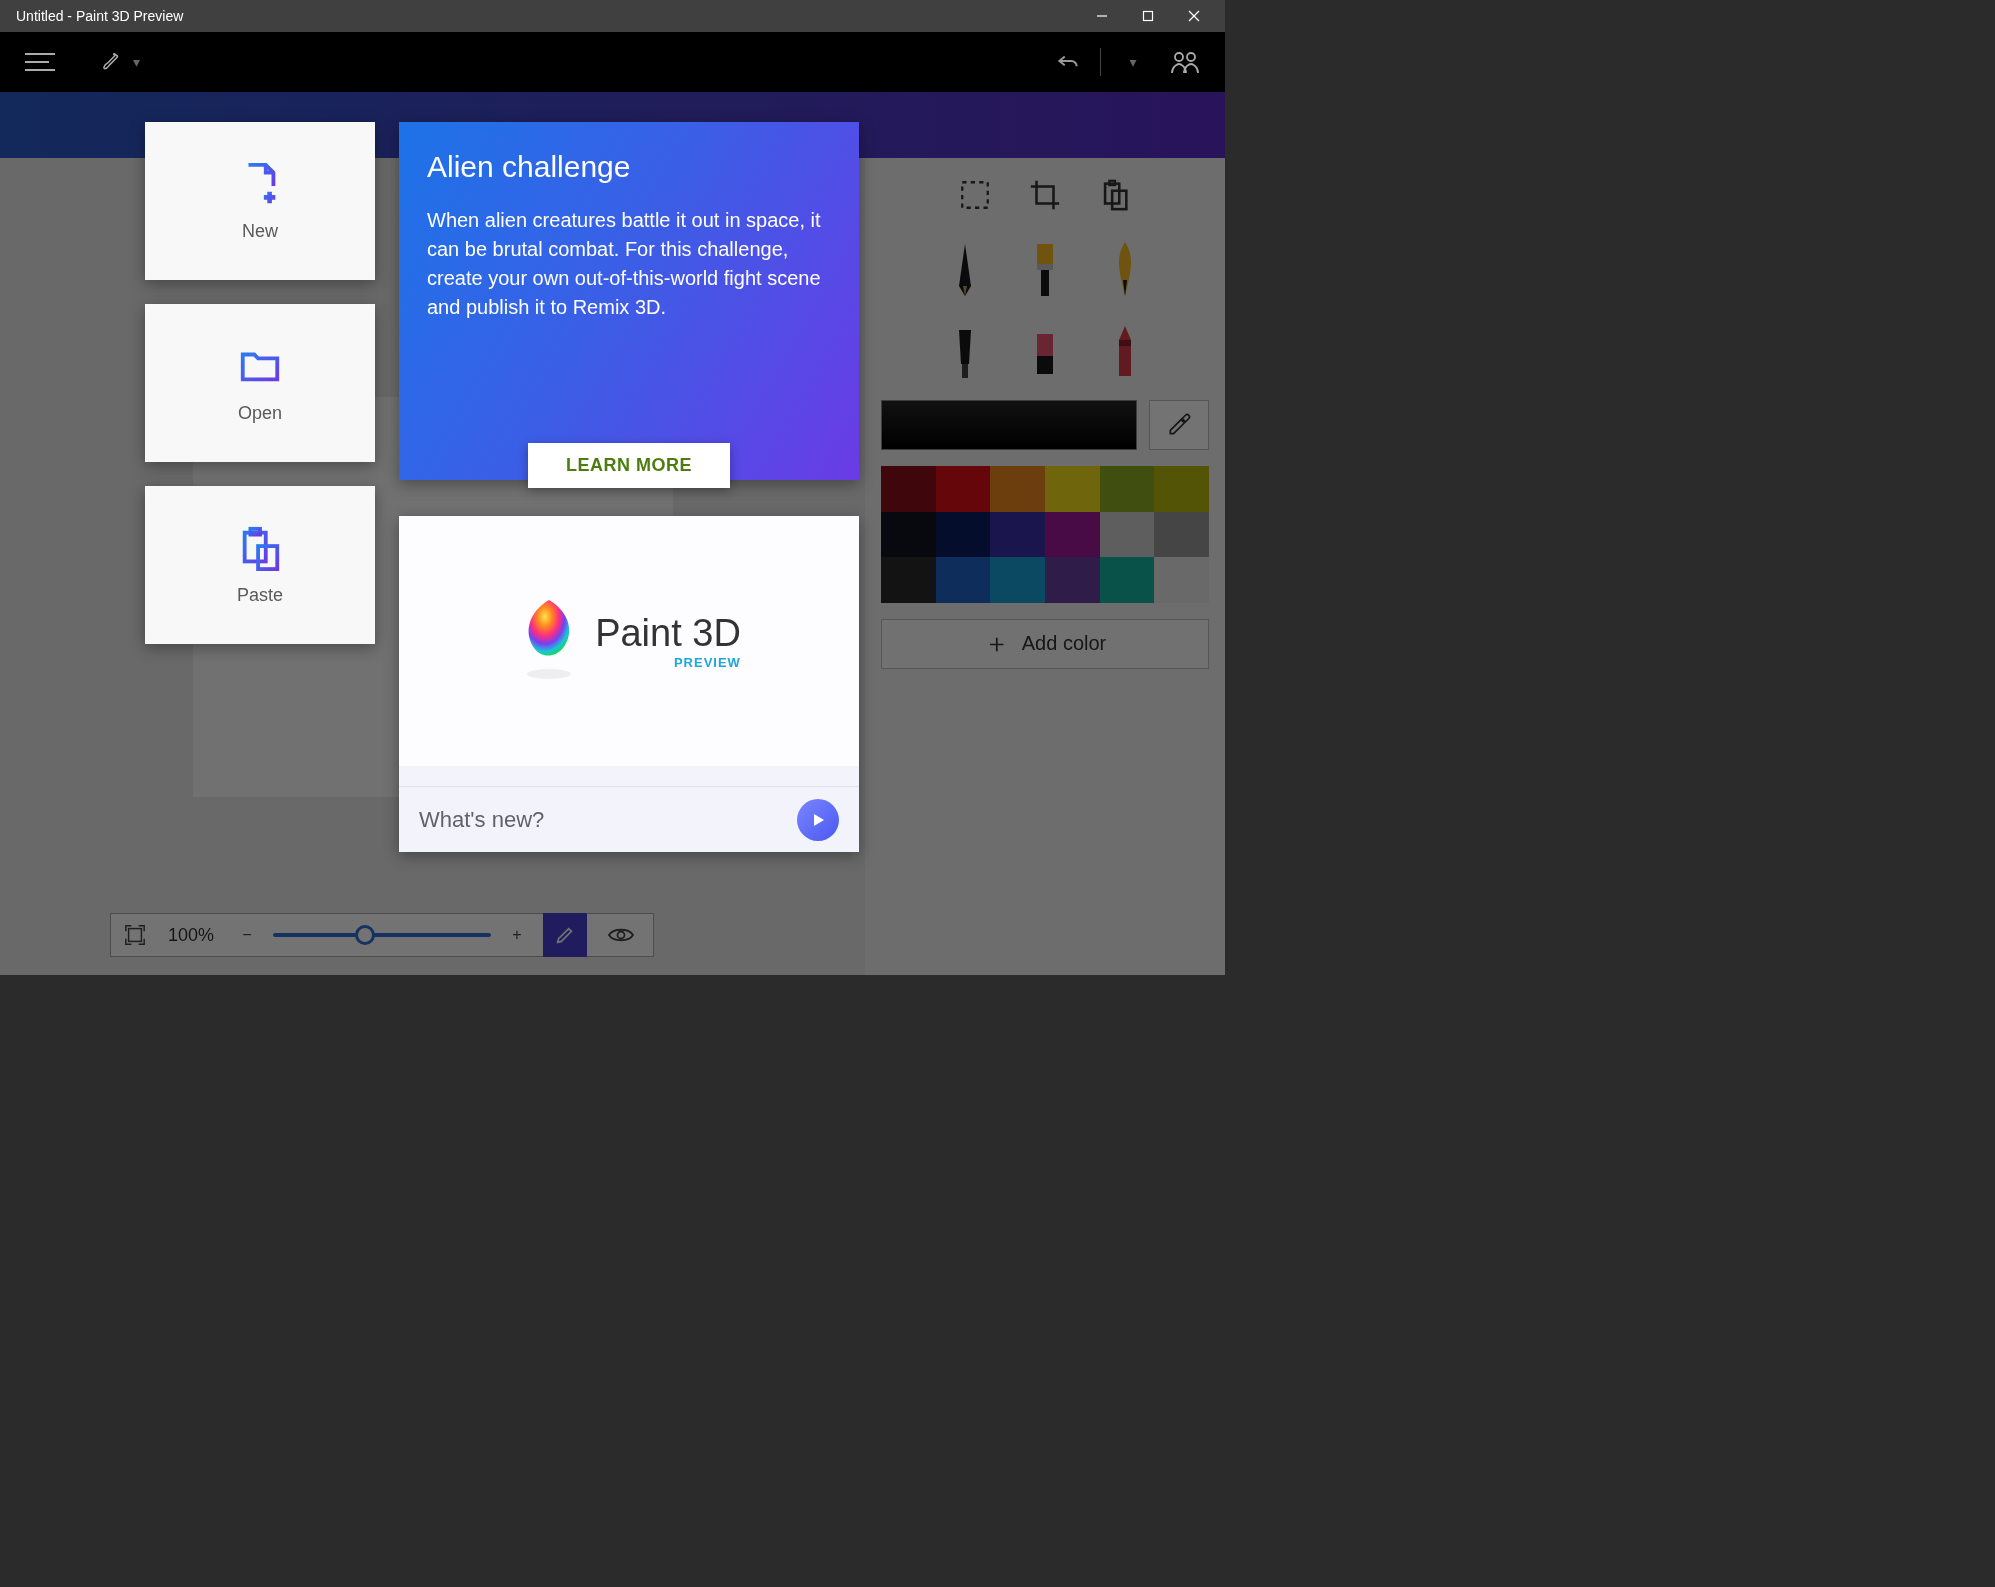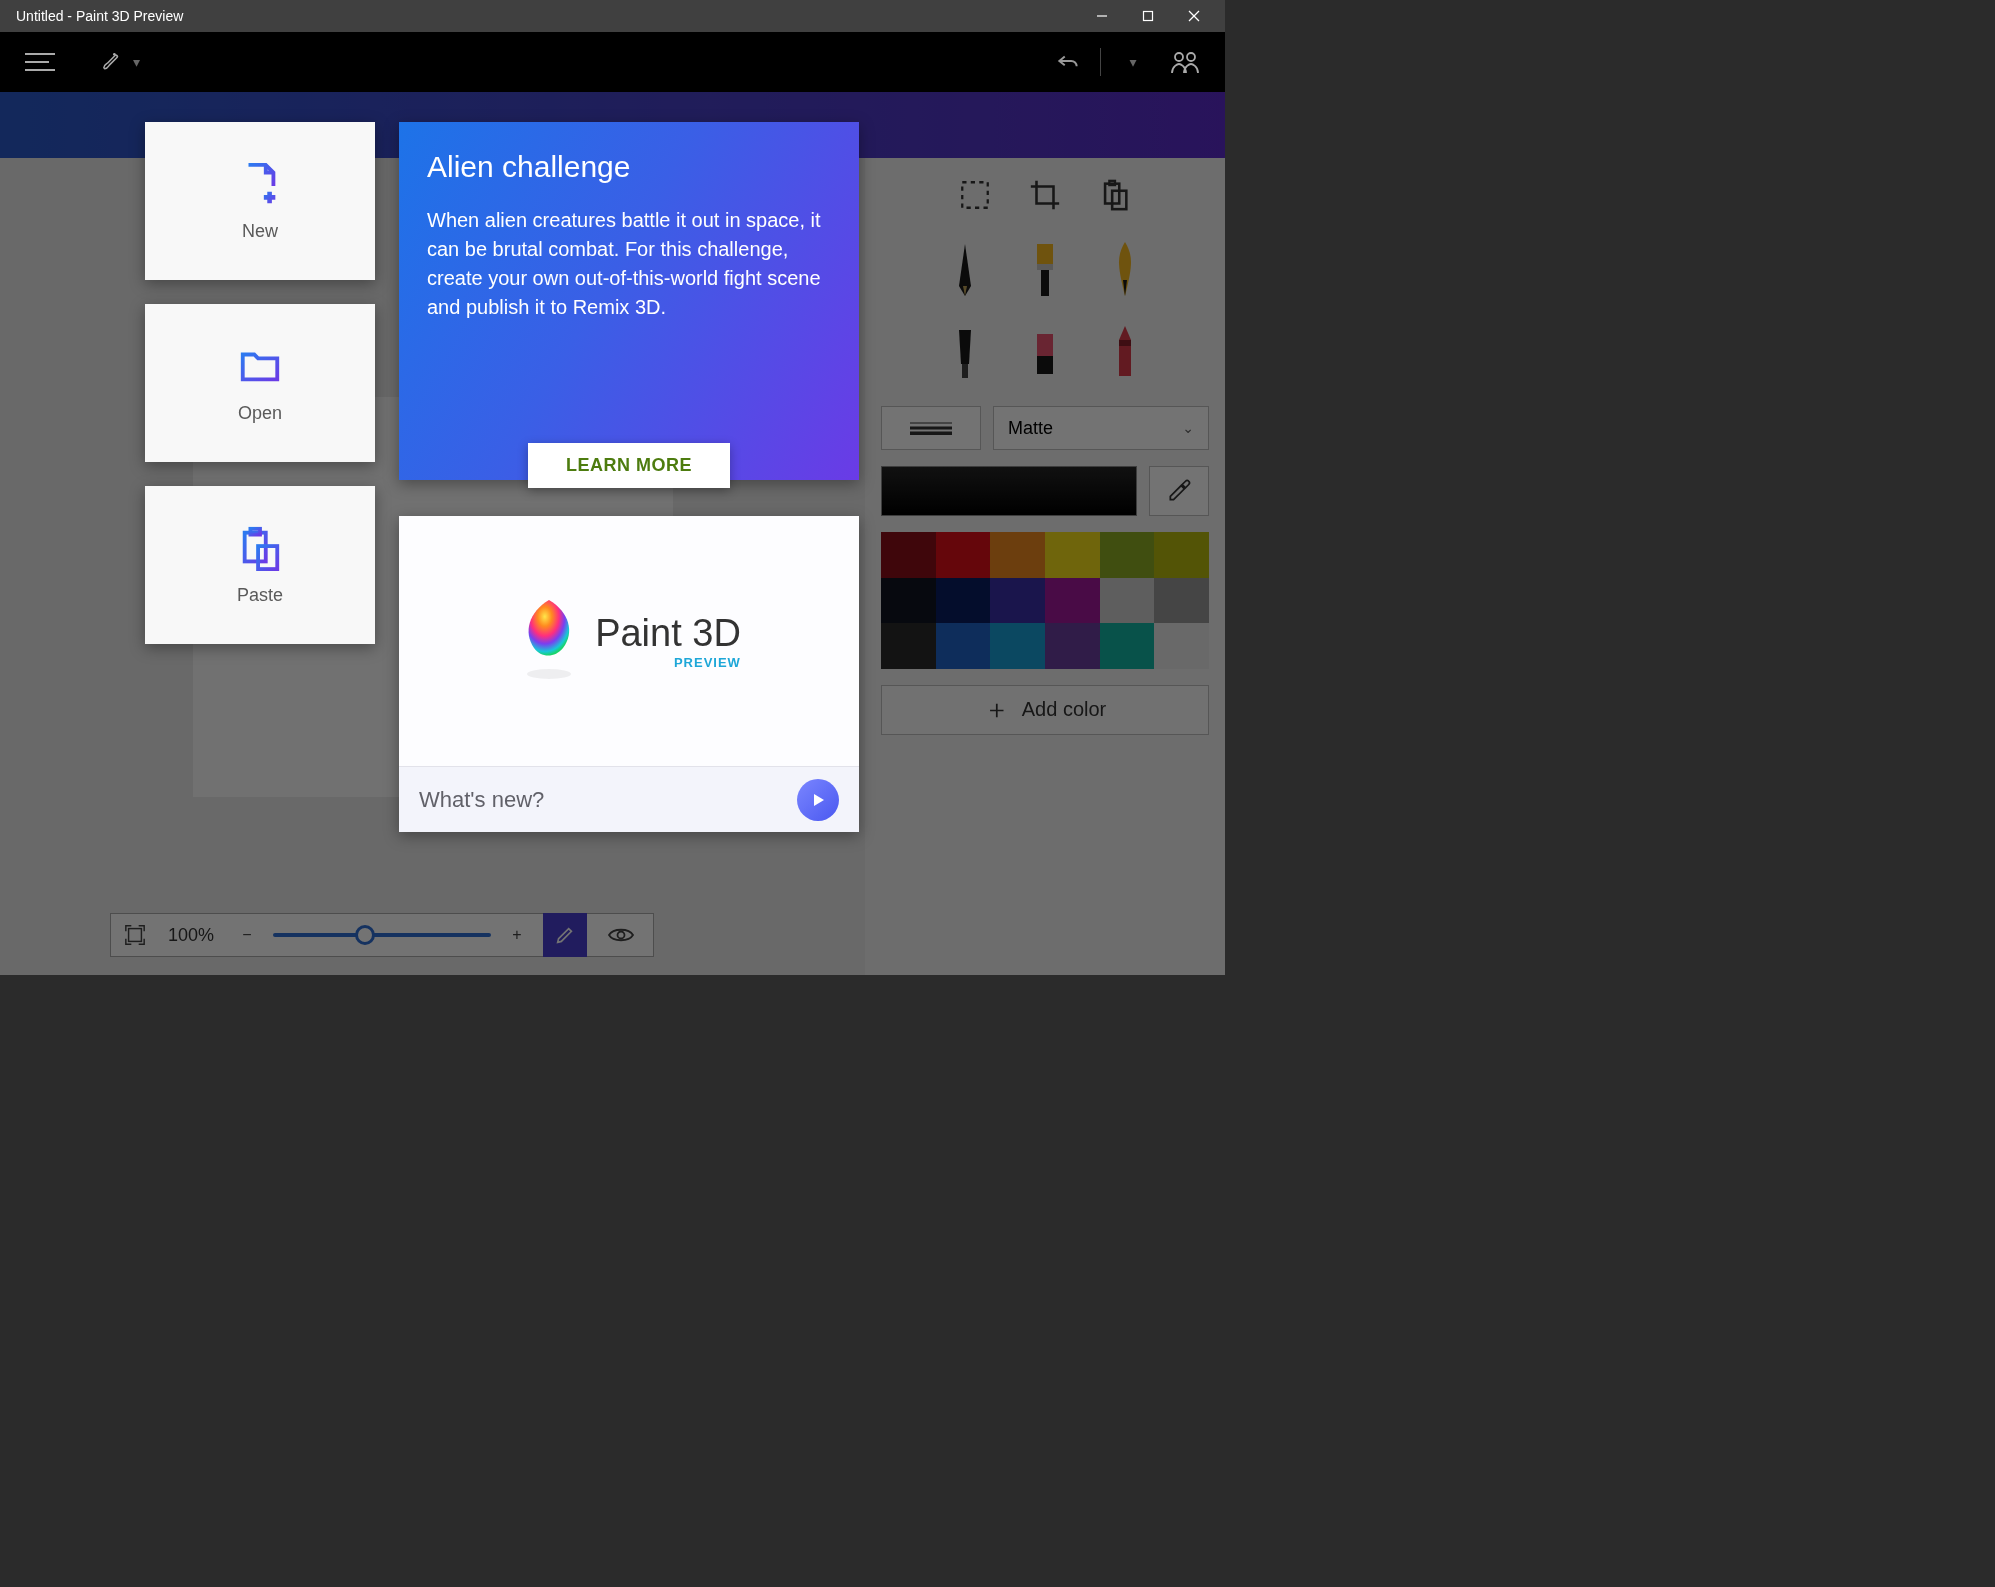--- a/index.html
+++ b/index.html
@@ -59,21 +59,21 @@
 .tile { width:230px; height:158px; background:#f8f8f8; box-shadow: 0 4px 14px rgba(0,0,0,0.35); display:flex; flex-direction:column; align-items:center; justify-content:center; gap:14px;}
 .tile .label { font-size:18px; color:#5a5a5a; }
 .tile svg { width:46px; height:46px;}
 .right-col { display:flex; flex-direction:column; gap:36px; }
 .challenge { width:460px; height:358px; background:linear-gradient(120deg,#1d73e8 0%, #3a5fe6 45%, #6a3be6 100%); color:#fff; padding:28px 28px 0 28px; position:relative; box-shadow:0 4px 14px rgba(0,0,0,0.35);}
 .challenge h2 { font-size:30px; font-weight:400; margin-bottom:22px;}
 .challenge p { font-size:20px; line-height:1.45; font-weight:300;}
 .learn-btn { position:absolute; bottom:-8px; left:50%; transform:translateX(-50%); background:#fff; color:#4d7c0f; font-size:18px; font-weight:700; letter-spacing:0.5px; padding:12px 38px; box-shadow:0 3px 10px rgba(0,0,0,0.3);}
 .whatsnew { width:460px; background:#f3f4fb; box-shadow:0 4px 14px rgba(0,0,0,0.35); }
 .wn-body { height:250px; display:flex; align-items:center; justify-content:center; gap:14px; background:#fdfdff;}
-.wn-footer { height:66px; border-top:1px solid #e2e2ea; display:flex; align-items:center; justify-content:space-between; padding:0 20px;}
+.wn-footer { height:66px; border-top:1px solid #e2e2ea; display:flex; align-items:center; justify-content:space-between; padding:0 20px;margin-top:20px;}
 .wn-footer .text { font-size:22px; color:#616169;}
 .play { width:42px; height:42px; border-radius:50%; background:linear-gradient(135deg,#7a86ff,#4a58f0); display:flex; align-items:center; justify-content:center;}
 .play svg polygon { fill:#fff; }
 
 .logo-text { font-size:38px; color:#333; font-weight:300; display:flex; flex-direction:column; line-height:1;}
 .logo-text .preview { font-size:13px; color:#1ea7d8; font-weight:700; letter-spacing:1px; align-self:flex-end; margin-top:4px;}
 
 .chev { font-size:14px; color:#666;}
 </style>
 </head>
@@ -182,33 +182,20 @@
       <div class="tool"><svg viewBox="0 0 44 60">
             <rect x="14" y="10" width="16" height="22" fill="#e9536f"></rect>
             <rect x="14" y="32" width="16" height="18" fill="#1a1a1a"></rect>
           </svg></div>
       <div class="tool"><svg viewBox="0 0 44 60">
             <path d="M22 2 L28 16 L28 52 L16 52 L16 16 Z" fill="#d93a4a"></path>
             <rect x="16" y="16" width="12" height="6" fill="#8a1f2a"></rect>
           </svg></div>
     </div>
 
-    <div class="material-row">
-      <div class="thickness">
-          <svg width="50" height="14">
-            <line x1="4" y1="2" x2="46" y2="2" stroke="#333" stroke-width="1"></line>
-            <line x1="4" y1="7" x2="46" y2="7" stroke="#333" stroke-width="3"></line>
-            <line x1="4" y1="13" x2="46" y2="13" stroke="#333" stroke-width="5"></line>
-          </svg>
-        </div>
-      <div class="material">
-        <span>Matte</span>
-        <span class="chev">⌄</span>
-      </div>
-    </div>
 
     <div class="color-row">
       <div class="current-color"></div>
       <div class="picker">
           <svg width="26" height="26" viewBox="0 0 24 24">
             <path d="M4 20 L4 17 L14 7 L17 10 L7 20 Z M15 6 L18 9 L21 6 A2 2 0 0 0 18 3 Z" fill="none" stroke="#333" stroke-width="1.6"></path>
           </svg>
         </div>
     </div>
 

